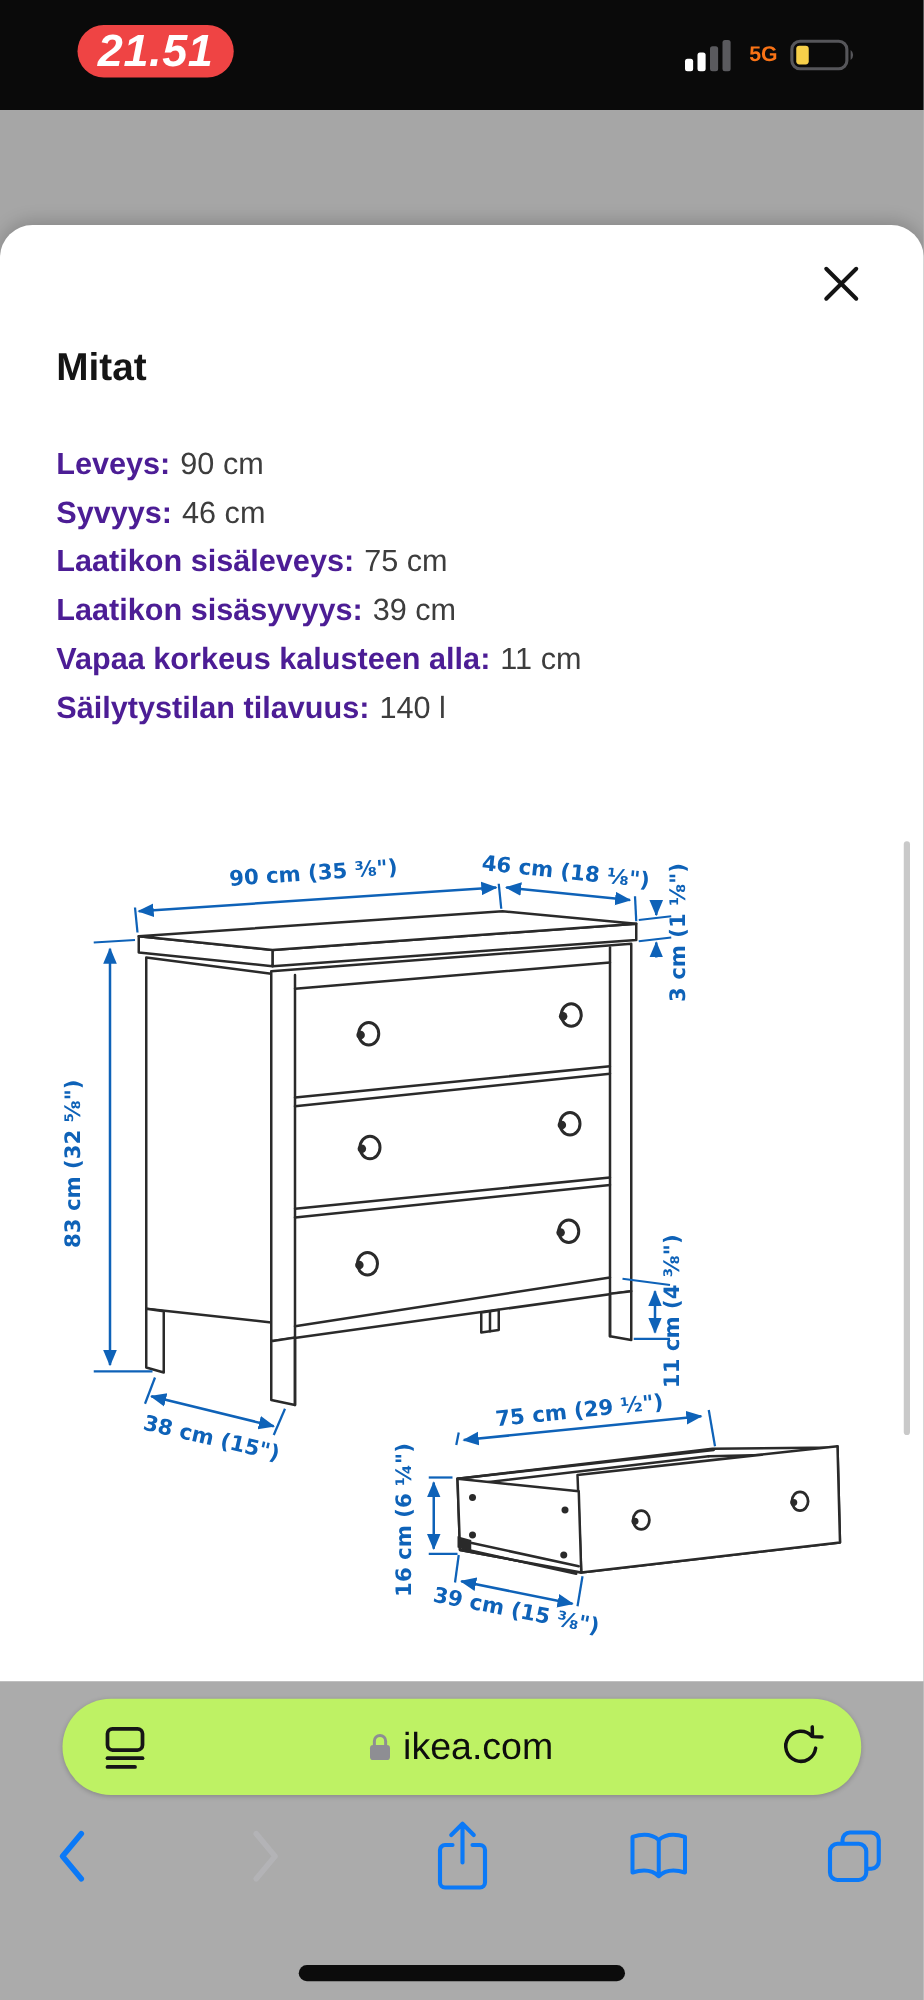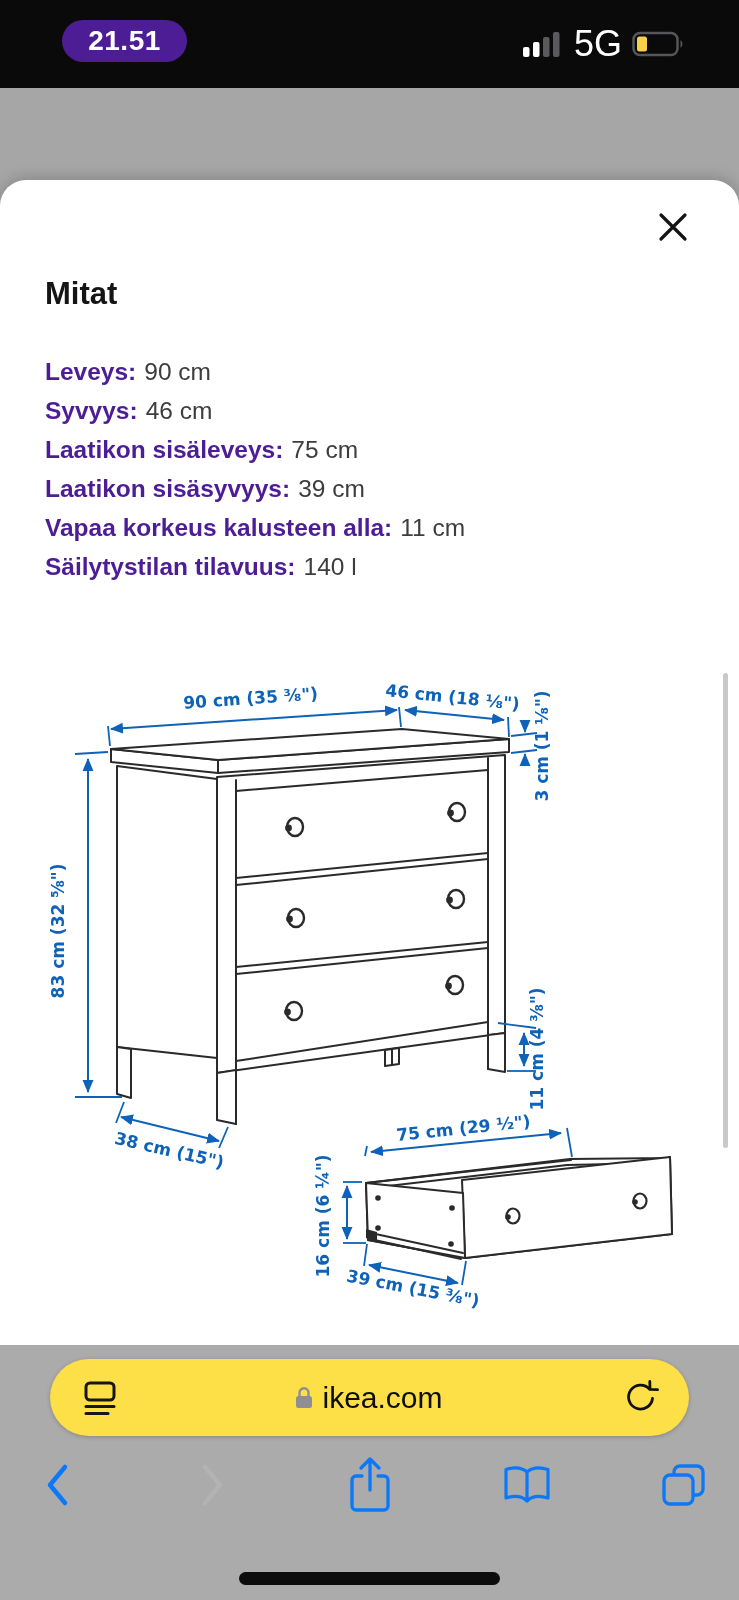--- a/index.html
+++ b/index.html
@@ -3,24 +3,24 @@
 <meta charset="utf-8">
 <style>
   html,body{margin:0;padding:0;}
   body{width:739px;height:1600px;position:relative;overflow:hidden;
        font-family:"Liberation Sans",sans-serif;background:#a6a6a6;}
   .screen{position:absolute;inset:0;}
 
   
   .statusbar{position:absolute;top:0;left:0;width:739px;height:88px;background:#0a0a0a;}
   .time-pill{position:absolute;left:62px;top:20px;width:125px;height:42px;border-radius:21px;
-             background:#4c1d95;color:#fff;font-size:28px;font-weight:600;
-             display:flex;align-items:center;justify-content:center;letter-spacing:.5px;}
+             background:#ef4444;color:#fff;font-size:36px;font-weight:600;
+             display:flex;align-items:center;justify-content:center;letter-spacing:.5px;font-style:italic;}
   .status-right{position:absolute;right:53px;top:0;height:88px;display:flex;align-items:center;gap:10px;}
-  .network-label{color:#ffffff;font-size:36px;font-weight:400;}
+  .network-label{color:#f97316;font-size:17px;font-weight:700;}
 
   
   .page-dim{position:absolute;top:88px;left:0;width:739px;height:1512px;background:#a6a6a6;}
   .page-heading{position:absolute;left:38px;top:132px;font-size:31px;color:#2e2e2e;
                 white-space:nowrap;font-weight:400;}
 
   
   .sheet{position:absolute;top:180px;left:0;width:739px;height:1444px;background:#ffffff;
          border-radius:26px 26px 0 0;box-shadow:0 -3px 14px rgba(0,0,0,.18);}
   .close-btn{position:absolute;top:30px;right:49px;width:34px;height:34px;background:none;border:none;
@@ -28,21 +28,21 @@
   .sheet-title{position:absolute;left:45px;top:96px;margin:0;font-size:31px;font-weight:700;color:#151515;}
   .specs{position:absolute;left:45px;top:172px;}
   .spec-row{margin:0;font-size:24.5px;line-height:39px;color:#3d3d3d;white-space:nowrap;}
   .spec-row b{font-weight:700;color:#4c1d95;margin-right:8px;}
   .diagram{position:absolute;left:0;top:470px;width:739px;height:660px;}
   .scrollbar-thumb{position:absolute;right:11px;top:493px;width:5px;height:475px;
                    background:#c9c9c9;border-radius:3px;}
 
   
   .browserbar{position:absolute;top:1345px;left:0;width:739px;height:255px;background:#ababab;}
-  .urlpill{position:absolute;left:50px;top:14px;width:639px;height:77px;background:#fde047;
+  .urlpill{position:absolute;left:50px;top:14px;width:639px;height:77px;background:#bef264;
            border-radius:39px;box-shadow:0 1px 4px rgba(0,0,0,.22);
            display:flex;align-items:center;}
   .pill-left{margin-left:33px;display:flex;align-items:center;}
   .pill-center{flex:1;display:flex;align-items:center;justify-content:center;gap:9px;}
   .url-text{font-size:30px;color:#0d0d0d;}
   .pill-right{margin-right:28px;display:flex;align-items:center;}
   .toolbar-icon{position:absolute;top:108px;width:64px;height:64px;display:flex;
                 align-items:center;justify-content:center;background:none;border:none;padding:0;}
   .home-indicator{position:absolute;left:239px;top:227px;width:261px;height:13px;
                   border-radius:7px;background:#0c0c0c;}

